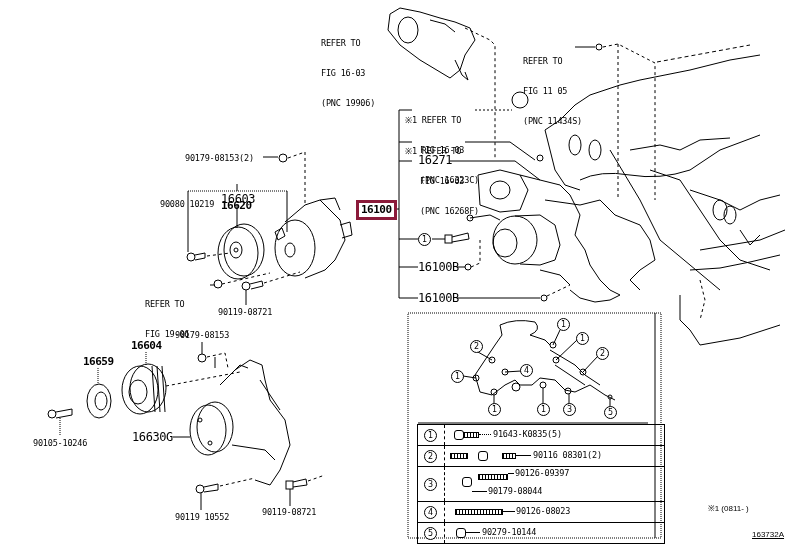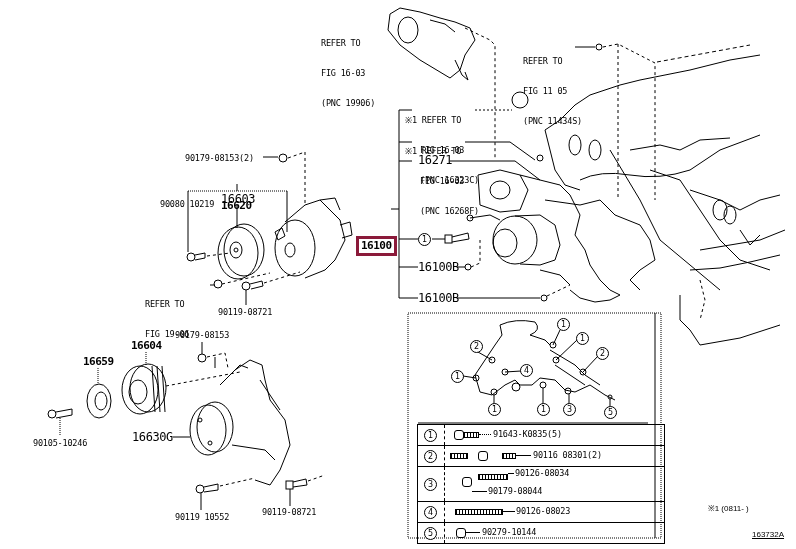--- a/index.html
+++ b/index.html
@@ -211,21 +211,21 @@
   <div style="padding-left:15px">FIG 16-03</div>
   <div style="padding-left:15px">(PNC 16323C)</div>
 </div>
 <div class="lbl" style="left:405px;top:126px;">
   <div><span>※1</span> <span>REFER TO</span></div>
   <div style="padding-left:15px">FIG 16-03</div>
   <div style="padding-left:15px">(PNC 16268F)</div>
 </div>
 <div class="lbl mid" style="left:418px;top:155px;">16271</div>
 
-<div class="pnc-box" style="left:356px;top:200px;margin-top:36px;">16100</div>
+<div class="pnc-box" style="left:356px;top:200px;">16100</div>
 <div class="circ" style="left:418px;top:233px;">1</div>
 <div class="lbl mid" style="left:418px;top:262px;">16100B</div>
 <div class="lbl mid" style="left:418px;top:293px;">16100B</div>
 
 <div class="lbl" style="left:185px;top:153px;">90179-08153(2)</div>
 <div class="lbl big" style="left:221px;top:181px;margin-top:20px;">16620</div>
 <div class="lbl mid" style="left:221px;top:194px;">16603</div>
 <div class="lbl" style="left:160px;top:199px;">90080 10219</div>
 <div class="lbl" style="left:145px;top:279px;">
   <div>REFER TO</div>
@@ -269,21 +269,21 @@
     <div class="bolt" style="left:84px;top:7px;width:12px;"></div>
     <div class="lead" style="left:97px;top:9px;width:16px;"></div>
     <div class="part" style="left:115px;top:4px;">90116 08301(2)</div>
   </div>
   <div class="row tall">
     <div class="circ num" style="position:absolute;top:11px;">3</div>
     <div class="sep"></div>
     <div class="head" style="left:44px;top:10px;"></div>
     <div class="bolt" style="left:60px;top:7px;width:28px;"></div>
     <div class="lead" style="left:90px;top:6px;width:6px;"></div>
-    <div class="part" style="left:97px;top:1px;">90126-08034</div>
+    <div class="part" style="left:97px;top:1px;">90126-09397</div>
     <div class="lead" style="left:54px;top:24px;width:15px;"></div>
     <div class="part" style="left:70px;top:19px;">90179-08044</div>
   </div>
   <div class="row">
     <div class="circ num" style="position:absolute">4</div>
     <div class="sep"></div>
     <div class="bolt" style="left:37px;top:7px;width:46px;"></div>
     <div class="lead" style="left:85px;top:9px;width:12px;"></div>
     <div class="part" style="left:98px;top:4px;">90126-08023</div>
   </div>

